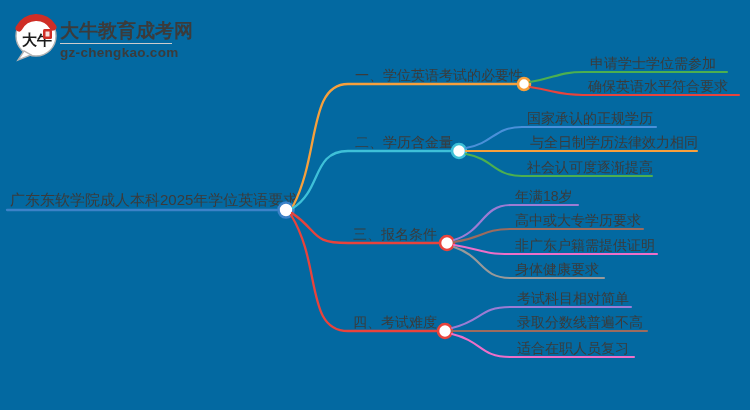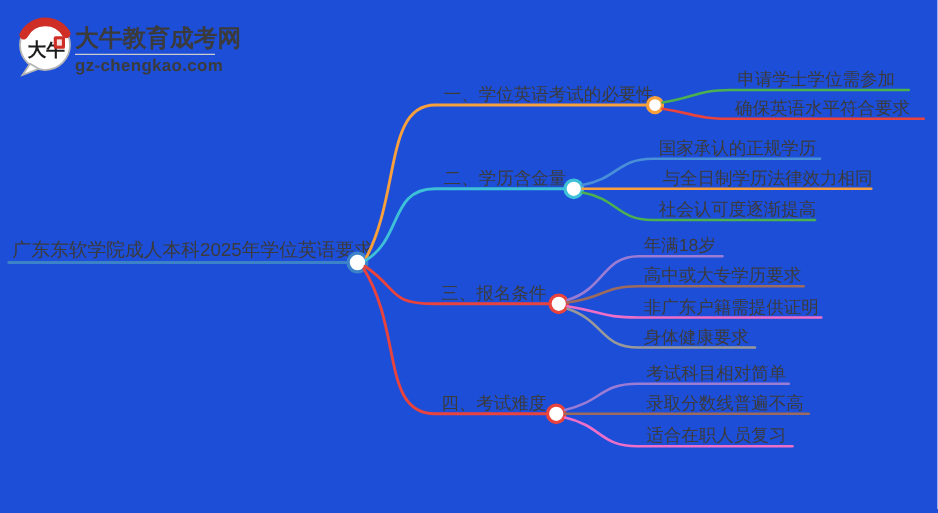--- a/index.html
+++ b/index.html
@@ -1,16 +1,16 @@
 <!DOCTYPE html>
 <html><head>
 <meta charset="utf-8">
 <style>
   html,body{margin:0;padding:0;background:#ffffff;}
-  .stage{position:relative;width:750px;height:410px;background:#1d4ed8;overflow:hidden;}
+  .stage{position:relative;width:750px;height:410px;background:#0369a1;overflow:hidden;}
   svg{display:block;}
   svg text{
     font-family:"Liberation Sans","DejaVu Sans",sans-serif;
     fill:#3b3b3b;
   }
   .root-label{font-size:15px;}
   .branch-label{font-size:14px;}
   .child-label{font-size:14px;}
   .link{fill:none;stroke-width:2.1;stroke-linecap:round;}
   .trunk{fill:none;stroke-width:2.3;stroke-linecap:round;}

